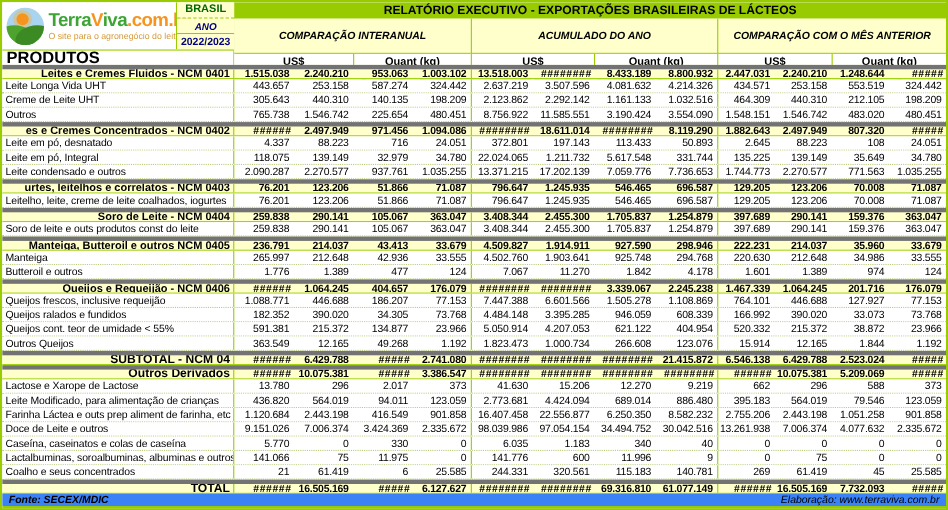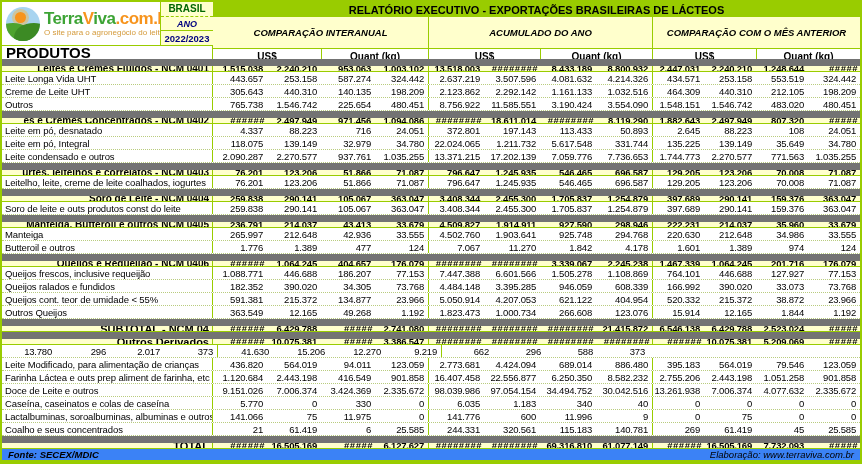--- a/index.html
+++ b/index.html
@@ -53,21 +53,21 @@
   .row { display: flex; height: 13px; background: #fff; border-bottom: 1px dotted #b9cc7e; }
   .row .cell { white-space: nowrap; overflow: hidden; display: flex; align-items: center; height: 100%; }
   .cell.label { width: 211px; flex: none; padding-left: 3px; font-size: 9.5px; letter-spacing: -0.1px;
     border-right: 1px solid #99CC00; justify-content: flex-start; }
   .cell.num { justify-content: flex-end; padding-right: 4px; font-size: 9.5px; letter-spacing: -0.2px; }
   .c0,.c1,.c2 { width: 54px; } .c3 { width: 53px; }
   .c4,.c5,.c6,.c7 { width: 56px; }
   .c8,.c9,.c10,.c11 { width: 52px; }
   .c4,.c8 { border-left: 1px solid #99CC00; }
   .row.section, .row.subtotal, .row.total { background: #FFFFCC; font-weight: bold;
-    border-top: 7px solid #737373; border-bottom: 1px solid #99CC00; }
+    border-top: 4px solid #737373; border-bottom: 1px solid #99CC00; }
   .row.section .cell.label, .row.subtotal .cell.label, .row.total .cell.label {
     justify-content: flex-end; padding-right: 3px; font-size: 10px; letter-spacing: 0; }
   .row.subtotal .cell.label, .row.total .cell.label { font-size: 11px; }
   .cell.num.overflow { letter-spacing: 0.5px; padding-right: 2px; }
   
   #footer { flex: 1; display: flex; align-items: center; justify-content: space-between;
     padding: 0 6px; background: #3b82f6; font-size: 9.5px; font-style: italic; }
   #footer .src { font-weight: bold; }
   #bottom-band { height: 5px; flex: none; background: #99CC00; }
 </style>
@@ -456,20 +456,21 @@
         <div class="cell num c4 overflow">########</div>
         <div class="cell num c5 overflow">########</div>
         <div class="cell num c6 overflow">########</div>
         <div class="cell num c7 overflow">########</div>
         <div class="cell num c8 overflow">######</div>
         <div class="cell num c9">10.075.381</div>
         <div class="cell num c10">5.209.069</div>
         <div class="cell num c11 overflow">#####</div>
       </div>
       <div class="row item">
+        <div class="cell label">Lactose e Xarope de Lactose</div>
         <div class="cell num c0">13.780</div>
         <div class="cell num c1">296</div>
         <div class="cell num c2">2.017</div>
         <div class="cell num c3">373</div>
         <div class="cell num c4">41.630</div>
         <div class="cell num c5">15.206</div>
         <div class="cell num c6">12.270</div>
         <div class="cell num c7">9.219</div>
         <div class="cell num c8">662</div>
         <div class="cell num c9">296</div>

